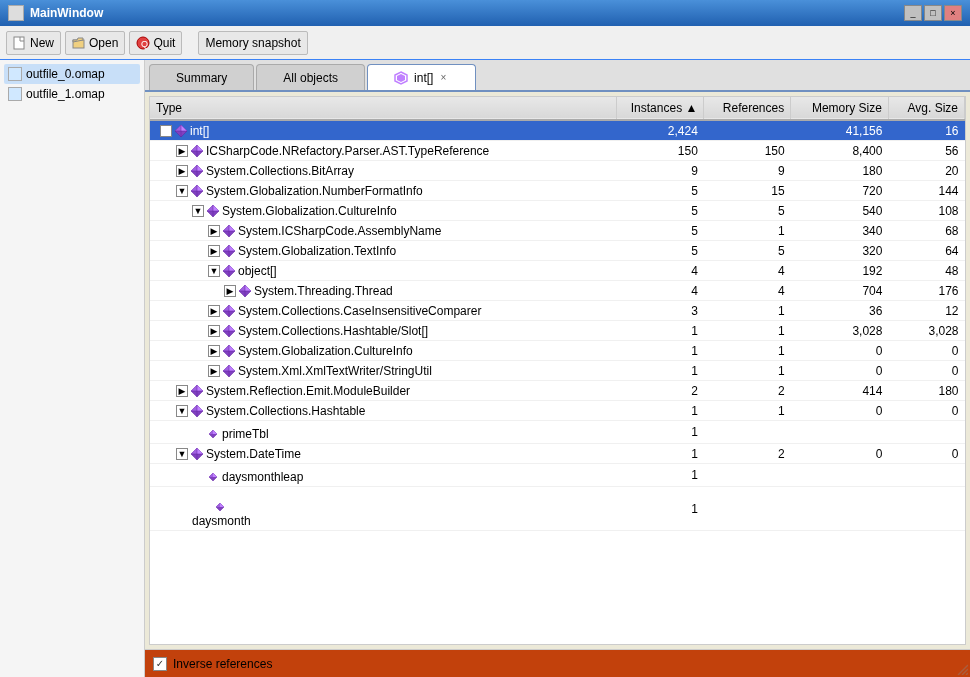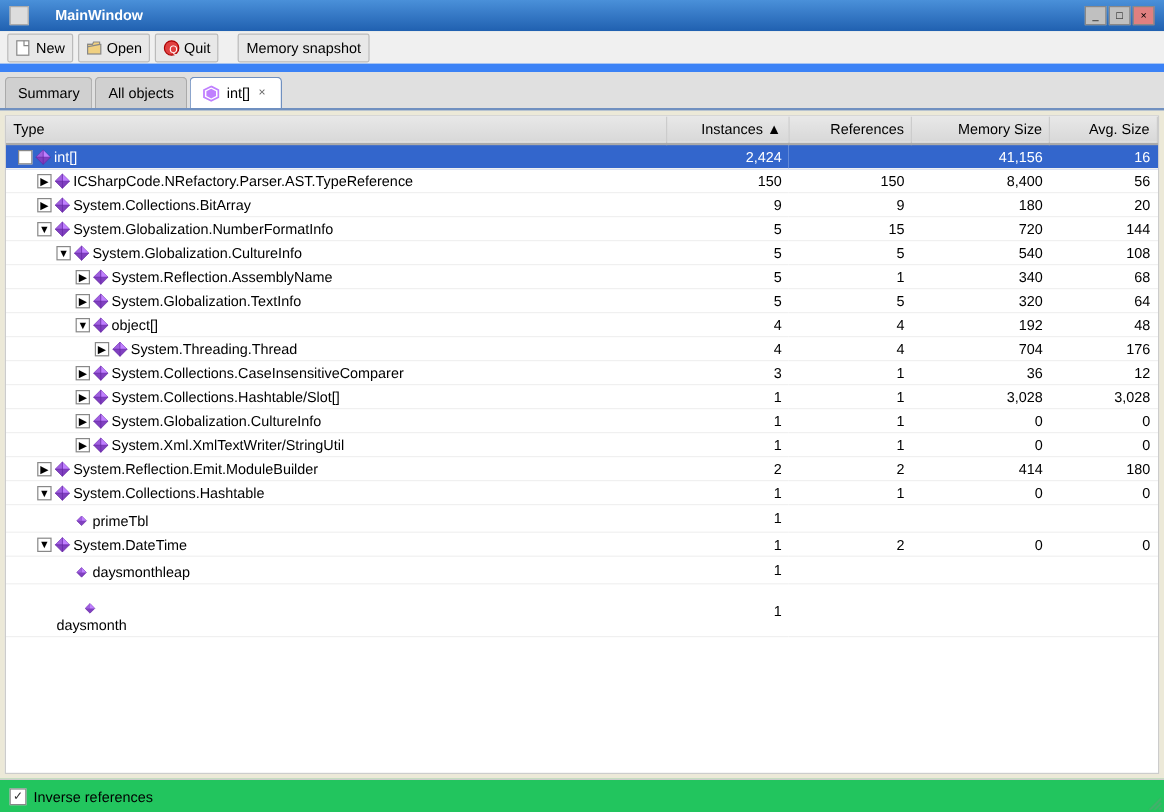--- a/index.html
+++ b/index.html
@@ -19,21 +19,21 @@
       padding: 4px 8px;
       display: flex;
       align-items: center;
       justify-content: space-between;
       height: 26px;
       user-select: none;
     }
     .title-bar-left {
       display: flex;
       align-items: center;
-      gap: 22px;
+      gap: 6px;
       font-size: 12px;
       font-weight: bold;
     }
     .title-bar-icon {
       width: 16px;
       height: 16px;
       background: #ddd;
       border: 1px solid #aaa;
     }
     .title-bar-controls {
@@ -49,21 +49,21 @@
       display: flex;
       align-items: center;
       justify-content: center;
       cursor: pointer;
       color: #000;
     }
 
     
     .toolbar {
       background: #f0f0f0;
-      border-bottom: 7px solid #3b82f6;
+      border-bottom: 1px solid #3b82f6;
       padding: 4px 6px;
       display: flex;
       align-items: center;
       gap: 4px;
       height: 34px;
     }
     .toolbar-btn {
       display: flex;
       align-items: center;
       gap: 3px;
@@ -128,21 +128,21 @@
       border-bottom: 2px solid #7090c0;
       padding-top: 4px;
       padding-left: 4px;
       gap: 2px;
       height: 32px;
     }
     .tab {
       display: flex;
       align-items: center;
       gap: 4px;
-      padding: 4px 10px;
+      padding: 4px 26px;
       background: #d0d0d0;
       border: 1px solid #aaa;
       border-bottom: none;
       border-radius: 4px 4px 0 0;
       cursor: pointer;
       font-size: 12px;
       height: 26px;
     }
     .tab.active {
       background: #ffffff;
@@ -216,21 +216,21 @@
       cursor: pointer;
       vertical-align: middle;
       flex-shrink: 0;
     }
 
     
     .bottom-bar {
       display: flex;
       align-items: center;
       padding: 4px 8px;
-      background: #22c55e;
+      background: #c2410c;
       border-top: 1px solid #ccc;
       height: 28px;
       gap: 6px;
     }
 
     .checkbox {
       width: 14px;
       height: 14px;
       border: 1px solid #888;
       background: white;
@@ -294,20 +294,30 @@
     <span>Quit</span>
   </button>
   <span class="toolbar-separator"></span>
   <button class="toolbar-btn">
     <span>Memory snapshot</span>
   </button>
 </div>
 
 <div class="main-layout">
 
+  <div class="sidebar">
+    <div id="sidebar-item-0" class="sidebar-item" style="background:#c8dff8;">
+      <div class="sidebar-item-icon" style="background:#d0e8ff;"></div>
+      <span>outfile_0.omap</span>
+    </div>
+    <div id="sidebar-item-1" class="sidebar-item">
+      <div class="sidebar-item-icon" style="background:#d0e8ff;"></div>
+      <span>outfile_1.omap</span>
+    </div>
+  </div>
 
   <div class="content-area">
 
     <div class="tab-bar">
       <div class="tab">
         <span>Summary</span>
       </div>
       <div class="tab">
         <span>All objects</span>
       </div>
@@ -431,21 +441,21 @@
             <tr>
               <td><span style="display:inline-flex; align-items:center; padding-left:52px;">
                   <span class="expand-btn">▶</span>
                   <svg width="14" height="14" style="margin-right:2px; vertical-align:middle;">
       <polygon points="7,1 13,7 7,13 1,7" fill="#8040c0" stroke="#6020a0" stroke-width="0.5"></polygon>
       <polygon points="7,1 13,7 7,7" fill="#c080ff" stroke="none"></polygon>
       <polygon points="7,1 1,7 7,7" fill="#a060e0" stroke="none"></polygon>
       <line x1="7" y1="1" x2="7" y2="13" stroke="#6020a0" stroke-width="0.5"></line>
       <line x1="1" y1="7" x2="13" y2="7" stroke="#6020a0" stroke-width="0.5"></line>
     </svg>
-                  <span>System.Reflection.AssemblyName</span>
+                  <span>System.ICSharpCode.AssemblyName</span>
                 </span></td>
               <td class="right">5</td>
               <td class="right">1</td>
               <td class="right">340</td>
               <td class="right">68</td>
             </tr>
             <tr>
               <td><span style="display:inline-flex; align-items:center; padding-left:52px;">
                   <span class="expand-btn">▶</span>
                   <svg width="14" height="14" style="margin-right:2px; vertical-align:middle;">

